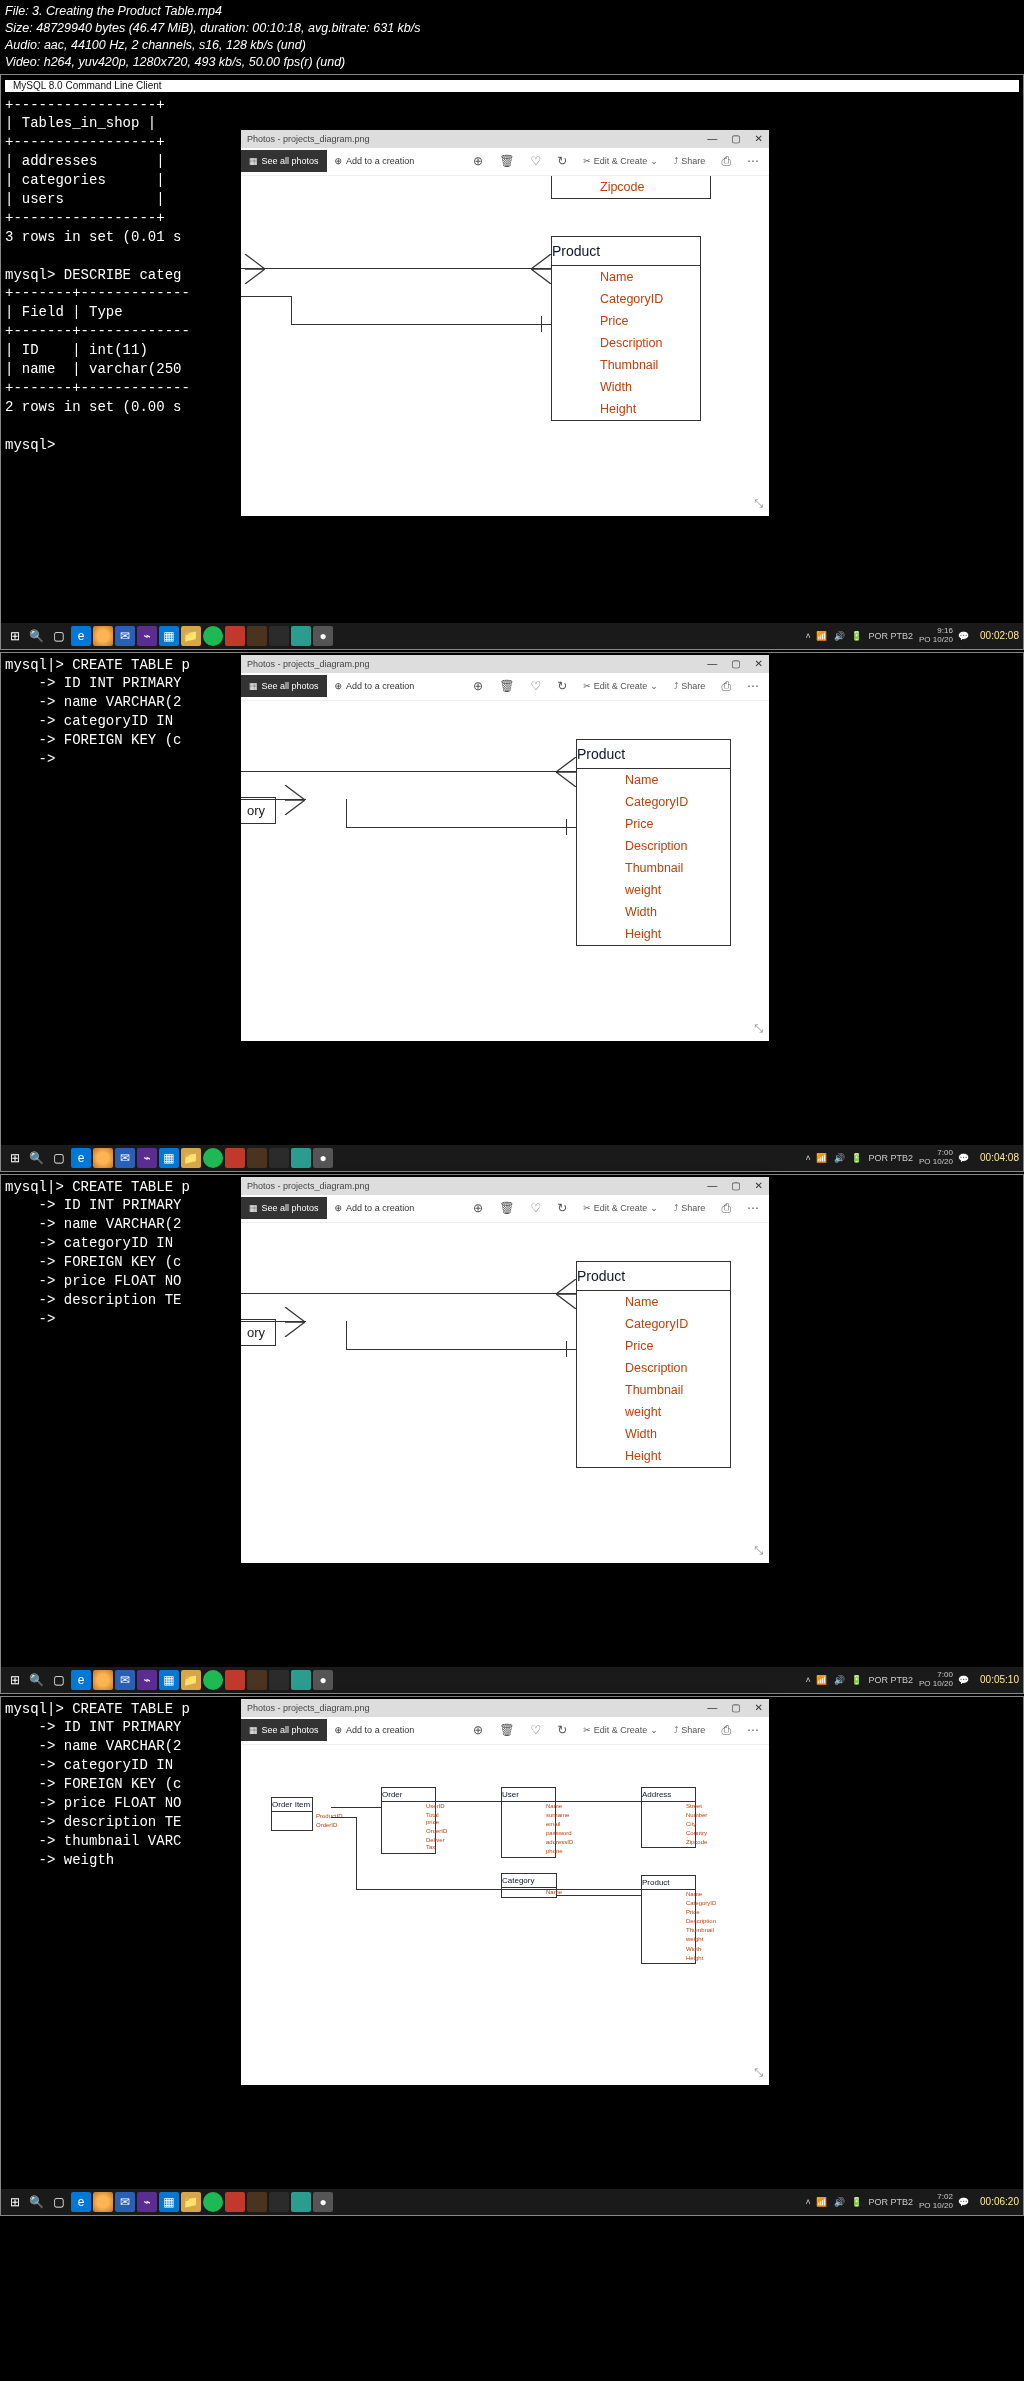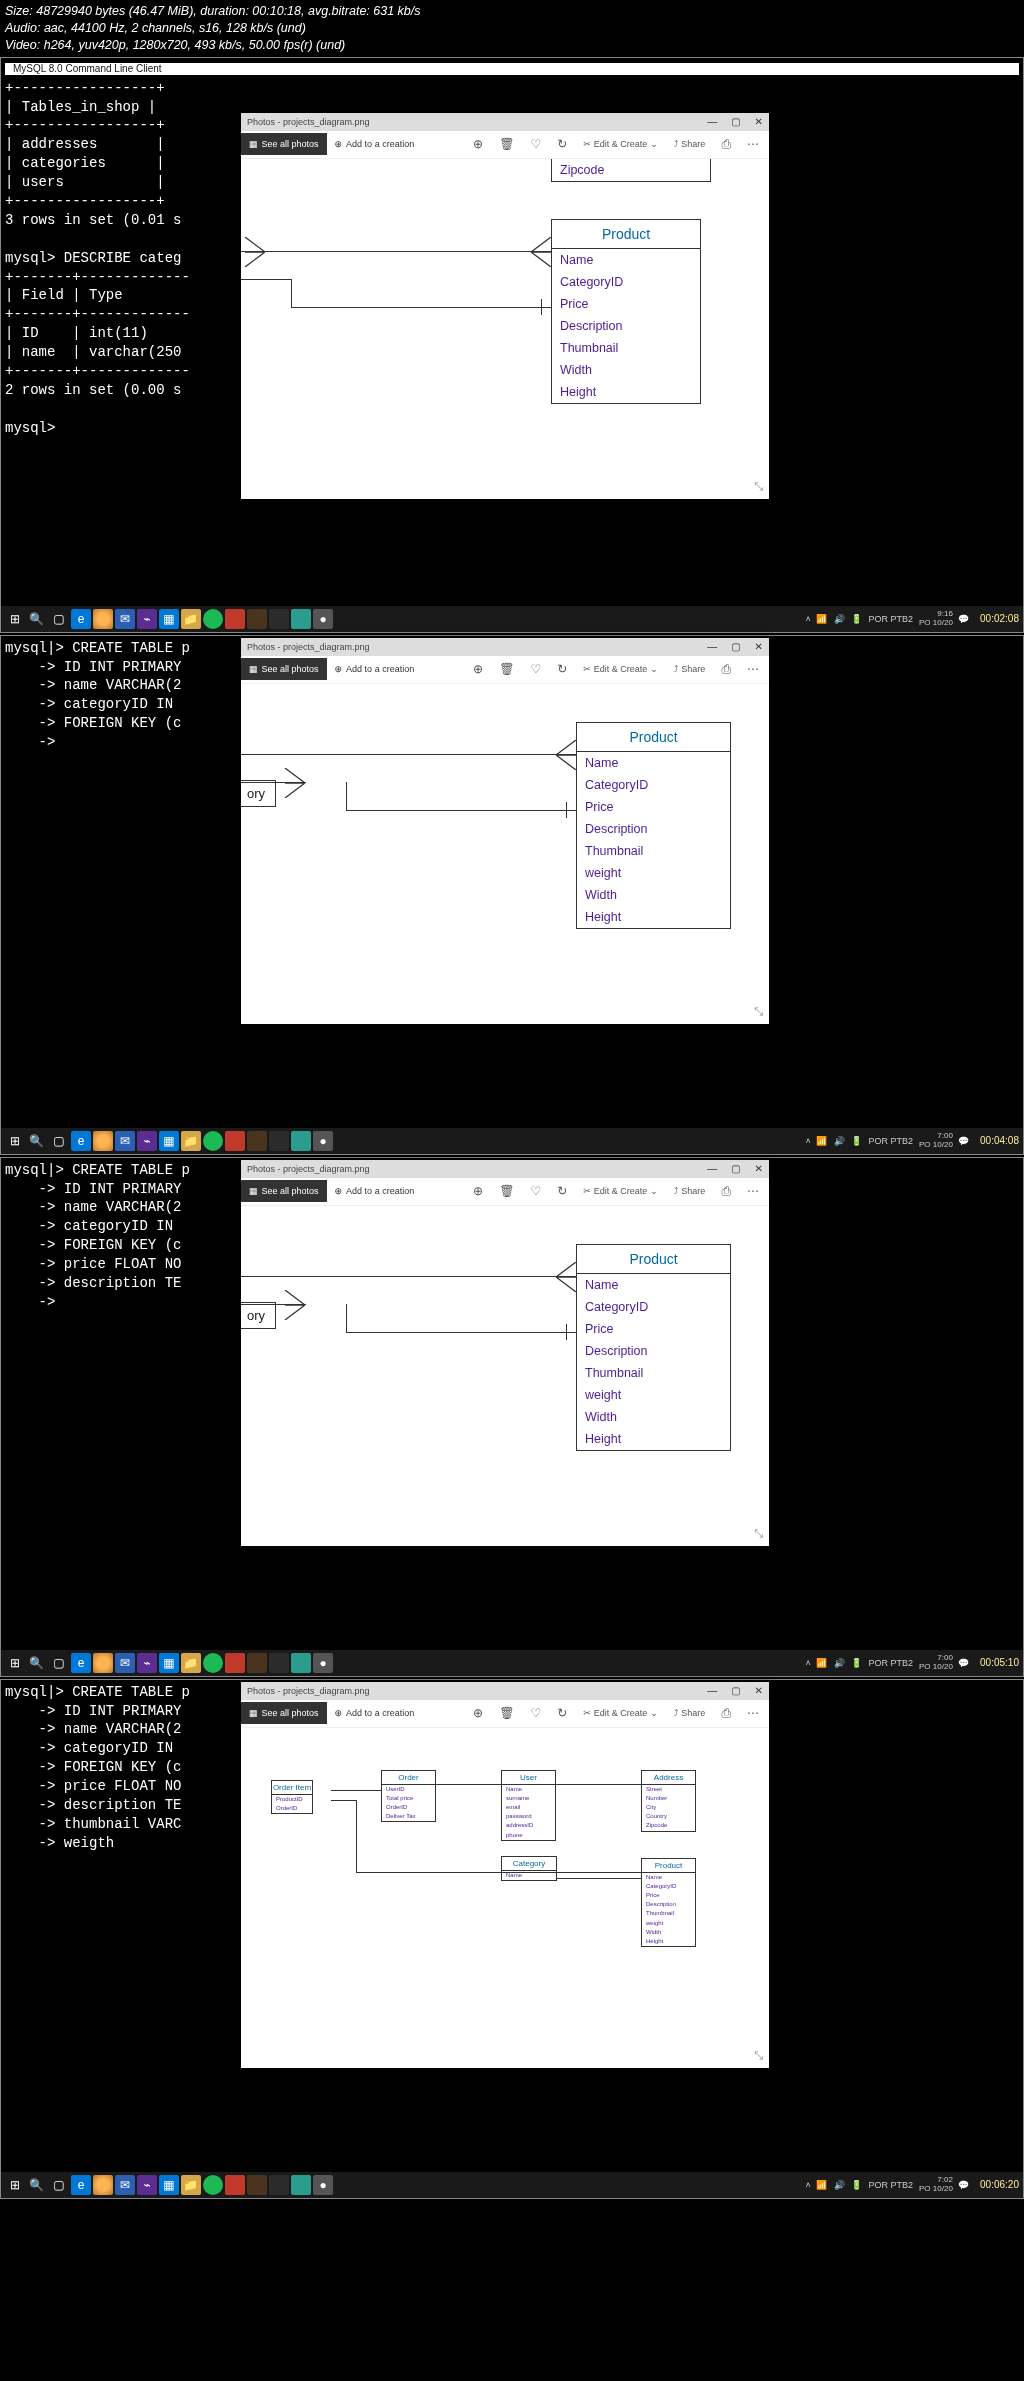--- a/index.html
+++ b/index.html
@@ -21,22 +21,22 @@
   .pw-btn-dark { background: #333; color: #fff; font-size: 9px; padding: 6px 8px; border: none; display: flex; align-items: center; gap: 4px; }
   .pw-btn-light { font-size: 9px; padding: 6px 8px; border: none; background: #fff; color: #333; display: flex; align-items: center; gap: 4px; }
   .pw-toolbar-right { display: flex; align-items: center; gap: 16px; font-size: 11px; color: #555; }
   .pw-icon { font-size: 12px; color: #555; }
   .pw-editcreate { font-size: 9px; display: flex; align-items: center; gap: 3px; }
   .pw-share { font-size: 9px; display: flex; align-items: center; gap: 3px; }
   .pw-canvas { position: relative; width: 100%; flex: 1; background: #fff; }
   .pw-body { display: flex; flex-direction: column; height: calc(100% - 18px); }
   .pw-resize { position: absolute; bottom: 6px; right: 6px; font-size: 11px; color: #888; }
   .er-box { position: absolute; border: 1.5px solid #333; background: #fff; }
-  .er-title { text-align: center; font-size: 14px; padding: 6px 0; border-bottom: 1.5px solid #333; color: #0369a1; }
-  .er-row { font-size: 12.5px; padding: 4px 8px; color: #4c1d95; }
+  .er-title { text-align: left; font-size: 14px; padding: 6px 0; border-bottom: 1.5px solid #333; color: #0f172a; }
+  .er-row { font-size: 12.5px; padding: 4px 8px; color: #c2410c; margin-left: 40px; }
   .er-small .er-title { font-size: 8px; padding: 2px 0; border-bottom: 1px solid #333; }
   .er-small .er-row { font-size: 6px; padding: 1px 4px; line-height: 1.2; }
   .er-small { border-width: 1px; }
   .erline { position: absolute; background: #333; height: 1.3px; }
   .erlinev { position: absolute; background: #333; width: 1.3px; }
   .taskbar { position: absolute; bottom: 0; left: 0; right: 0; height: 26px; background: #1a1a1a; display: flex; align-items: center; justify-content: space-between; padding: 0 4px; }
   .taskbar-left { display: flex; align-items: center; gap: 2px; }
   .taskbar-right { display: flex; align-items: center; gap: 10px; font-size: 8px; color: #bbb; }
   .tb-icon { width: 20px; height: 20px; display: flex; align-items: center; justify-content: center; font-size: 12px; color: #fff; border-radius: 2px; }
   .tb-win { color: #fff; font-size: 12px; }
@@ -54,20 +54,21 @@
   .tb-edge { background: #0078d7; }
   .tray { display: flex; align-items: center; gap: 6px; font-size: 9px; color: #ccc; }
   .tray-time { text-align: right; line-height: 1.1; font-size: 8px; }
   .timestamp-ov { color: #ffeb99; font-size: 10px; margin-left: 4px; }
   .ory-box { position: absolute; border: 1px solid #333; border-left: none; padding: 5px 10px 5px 6px; font-size: 13px; color: #222; }
 </style>
 </head>
 <body>
 
 <div class="header-info">
+  <div>File: 3. Creating the Product Table.mp4</div>
   <div>Size: 48729940 bytes (46.47 MiB), duration: 00:10:18, avg.bitrate: 631 kb/s</div>
   <div>Audio: aac, 44100 Hz, 2 channels, s16, 128 kb/s (und)</div>
   <div>Video: h264, yuv420p, 1280x720, 493 kb/s, 50.00 fps(r) (und)</div>
 </div>
 
 <div class="frame f0">
   <div class="titlebar-bg"></div>
   <div class="titlebar-txt">MySQL 8.0 Command Line Client</div>
   <div class="terminal">+-----------------+
 | Tables_in_shop |

